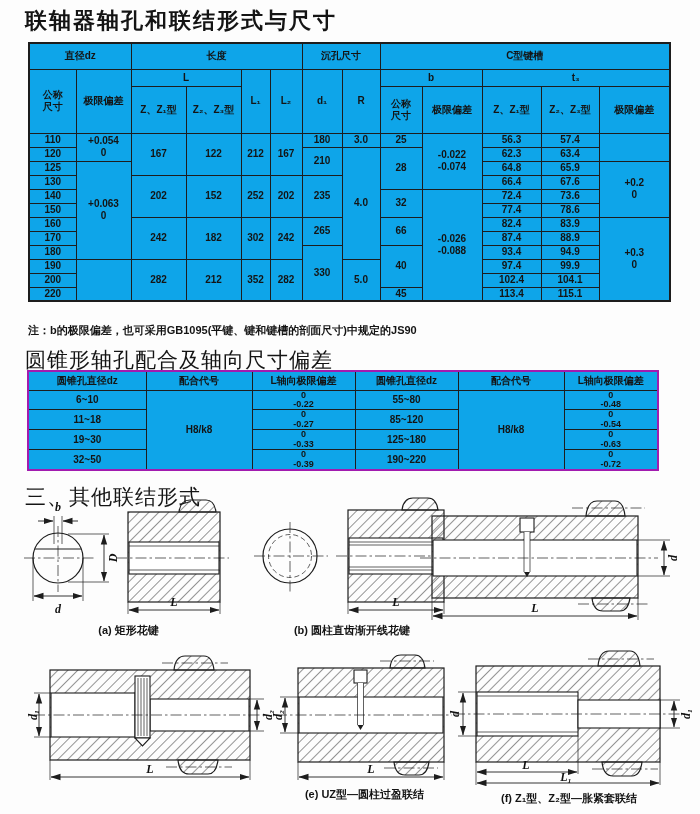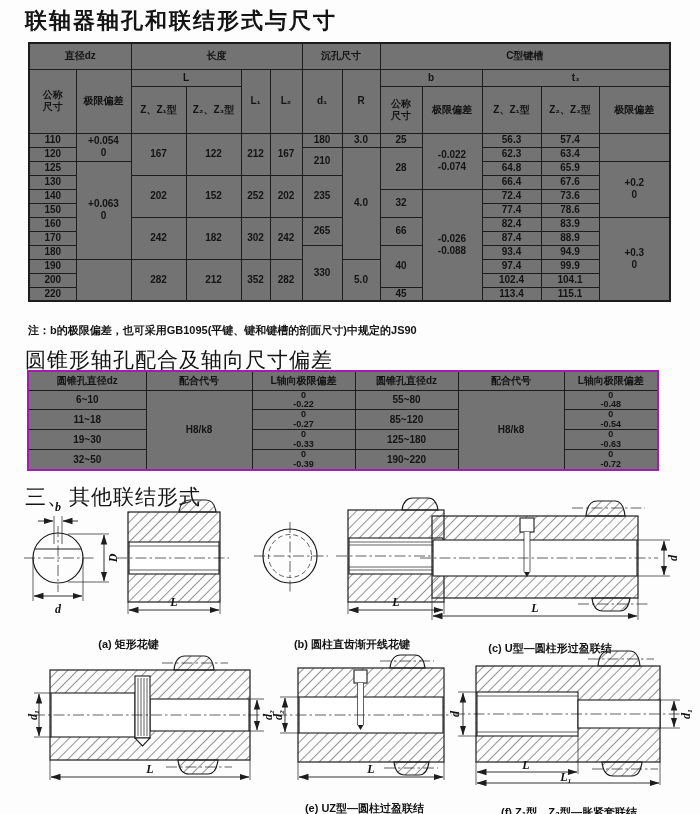--- a/index.html
+++ b/index.html
@@ -4,34 +4,34 @@
 <style>
   html,body{margin:0;padding:0}
   body{
     width:700px;height:814px;position:relative;background:#fdfdfd;
     font-family:"Liberation Sans","DejaVu Sans",sans-serif;color:#141414;
   }
   .abs{position:absolute}
   #page-title{left:25px;top:6px;font-size:22px;font-weight:bold;letter-spacing:2px}
   .sec-title{font-size:21px;font-weight:normal;letter-spacing:1px}
   #note{left:28px;top:323px;font-size:11px;font-weight:bold}
-  table{border-collapse:collapse;table-layout:fixed;background:#737373}
+  table{border-collapse:collapse;table-layout:fixed;background:#0ea5e9}
   td{border:1px solid #1d1d1d;text-align:center;vertical-align:middle;
      font-size:10px;font-weight:bold;padding:0;line-height:1.2;white-space:pre-line;overflow:hidden}
   #t1{left:28px;top:42px;border:2px solid #1d1d1d}
   #t1 tr.h1{height:26px}
   #t1 tr.h2{height:17px}
   #t1 tr.h3{height:47px}
   #t1 tbody tr{height:14px}
   #t2{left:27px;top:370px;border:2px solid #a21caf}
   #t2 tr.hh{height:19px}
   #t2 tbody tr{height:19px}
   #t2 td.tol{font-size:9px;line-height:1.05}
   .fig{position:absolute;text-align:center}
-  .fig .cap{font-size:11px;font-weight:bold;margin-top:15px;white-space:nowrap}
+  .fig .cap{font-size:11px;font-weight:bold;margin-top:1px;white-space:nowrap}
   svg text{font:italic bold 12px "Liberation Serif","DejaVu Serif",serif;fill:#111}
   .ol{fill:none;stroke:#1d1d1d;stroke-width:1.2}
   .hs{stroke:#1d1d1d;stroke-width:1.2}
   .bo{fill:#fff;stroke:#1d1d1d;stroke-width:1.1}
   .th{fill:none;stroke:#1d1d1d;stroke-width:0.7}
   .cl{fill:none;stroke:#1d1d1d;stroke-width:0.7;stroke-dasharray:11 3 2.5 3}
   .dm{fill:none;stroke:#1d1d1d;stroke-width:0.9}
 </style>
 </head>
 <body>
@@ -347,21 +347,20 @@
       <line class="th" x1="217" y1="46" x2="250" y2="46"></line>
       <line class="th" x1="217" y1="82" x2="250" y2="82"></line>
       <line class="dm" x1="244" y1="47" x2="244" y2="81" marker-start="url(#ar)" marker-end="url(#ar)"></line>
       <line class="th" x1="12" y1="104" x2="12" y2="126"></line>
       <line class="th" x1="218" y1="104" x2="218" y2="126"></line>
       <line class="dm" x1="13" y1="122" x2="217" y2="122" marker-start="url(#ar)" marker-end="url(#ar)"></line>
     </g>
     <text transform="rotate(-90 253 64)" x="253" y="68" text-anchor="middle">d</text>
     <text x="115" y="118" text-anchor="middle">L</text>
   </svg>
-  <div class="cap">(c) U型—圆柱形过盈联结</div>
 </div>
 
 <div class="fig" style="left:28px;top:650px;width:246px">
   <svg width="246" height="132" viewBox="0 0 246 132">
     <rect class="hs" fill="url(#hatch)" x="22" y="20" width="200" height="90"></rect>
     <path class="hs" fill="url(#hatch)" d="M146,20 C147,10 151,6 157,6 L176,6 C182,6 185,12 186,20 Z"></path>
     <path class="hs" fill="url(#hatch)" d="M150,110 C151,120 155,124 161,124 L180,124 C186,124 189,118 190,110 Z"></path>
     <line class="cl" x1="134" y1="13" x2="200" y2="13"></line>
     <line class="cl" x1="138" y1="117" x2="204" y2="117"></line>
     <rect class="bo" x="23" y="43" width="84" height="44"></rect>

